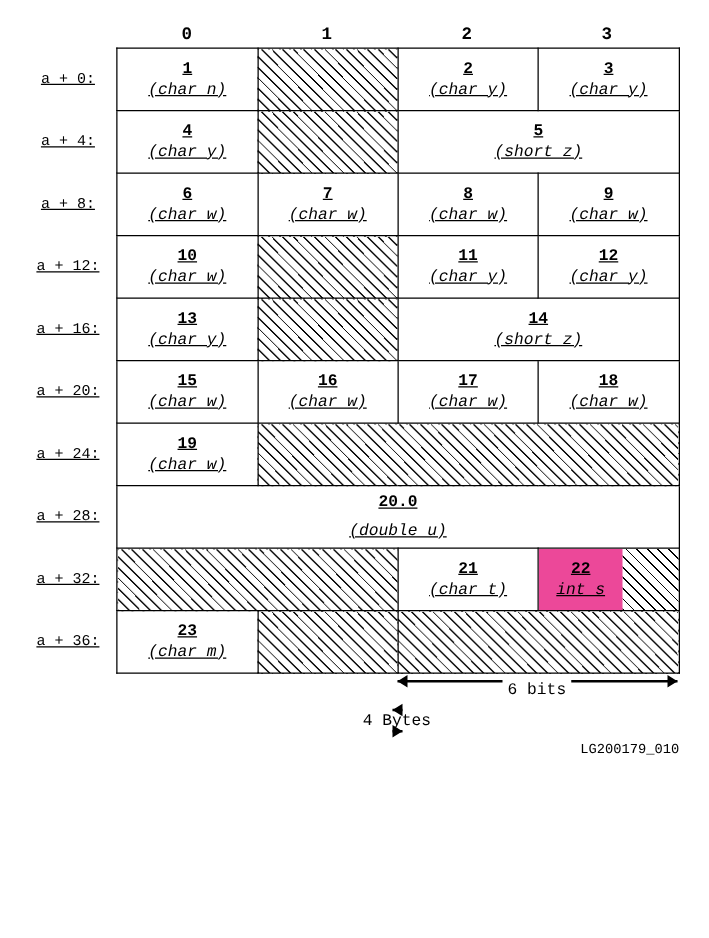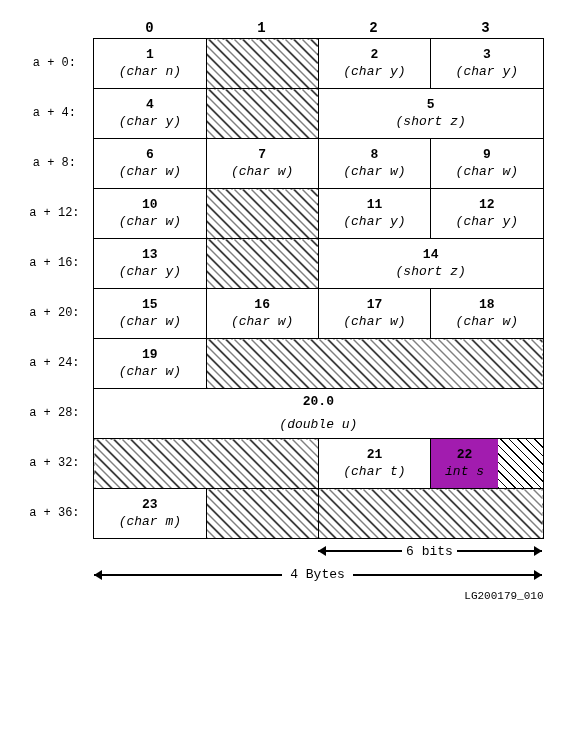--- a/index.html
+++ b/index.html
@@ -110,21 +110,21 @@
       font-size: 13px;
       margin: 0 4px;
       white-space: nowrap;
     }
     .caption {
       font-size: 11px;
       margin-top: 6px;
       margin-left: 0;
       text-align: right;
     }
-    table { border-collapse: collapse; }
+    table { border-collapse: collapse; text-decoration: underline; }
   </style>
 </head>
 <body>
 
 <div class="diagram-wrapper">
 
   <div class="col-headers">
     <div class="col-header">0</div>
     <div class="col-header">1</div>
     <div class="col-header">2</div>
@@ -295,21 +295,21 @@
       <td class="row-label">a + 32:</td>
       <td colspan="2" class="hatched"></td>
       <td>
         <div class="cell-content">
               <span class="cell-num">21</span>
               <span class="cell-type">(char t)</span>
             </div>
       </td>
       <td style="padding:0; overflow:hidden; position:relative;">
         <div style="display:flex; height:100%; width:100%;">
-          <div style="flex:1; display:flex; flex-direction:column; align-items:center; justify-content:center; background:#a21caf; z-index:2; padding:4px;">
+          <div style="flex:1; display:flex; flex-direction:column; align-items:center; justify-content:center; background:#ec4899; z-index:2; padding:4px;">
             <span class="cell-num">22</span>
             <span class="cell-type">int s</span>
           </div>
           <div style="width:40%; background-image: repeating-linear-gradient(45deg, #000 0px, #000 1px, transparent 1px, transparent 6px); z-index:1;"></div>
         </div>
       </td>
     </tr>
 
     <tr>
       <td class="row-label">a + 36:</td>
@@ -320,32 +320,32 @@
             </div>
       </td>
       <td class="hatched"></td>
       <td colspan="2" class="hatched"></td>
     </tr>
   </tbody>
     </table>
 
   <div class="bits-arrow-row" style="margin-top:2px;">
     <div class="bits-spacer"></div>
-    <div class="bits-arrow" style="width:224px; display:flex; align-items:center;">
+    <div class="bits-arrow" style="width:224px; display:flex; align-items:flex-start;">
       <div style="flex:1; height:2px; background:#000; position:relative;">
         <div style="position:absolute; left:0; top:-4px; border-top:5px solid transparent; border-bottom:5px solid transparent; border-right:8px solid #000;"></div>
       </div>
       <span class="bits-label">6 bits</span>
       <div style="flex:1; height:2px; background:#000; position:relative;">
         <div style="position:absolute; right:0; top:-4px; border-top:5px solid transparent; border-bottom:5px solid transparent; border-left:8px solid #000;"></div>
       </div>
     </div>
   </div>
 
-  <div class="arrow-row" style="margin-top:6px;">
+  <div class="arrow-row" style="margin-top:6px;flex-direction:column;">
     <div style="height:2px; background:#000; position:relative; width:8px;">
       <div style="position:absolute; left:0; top:-4px; border-top:5px solid transparent; border-bottom:5px solid transparent; border-right:8px solid #000;"></div>
     </div>
     <div style="flex:1; height:2px; background:#000;"></div>
     <span class="arrow-label">4 Bytes</span>
     <div style="flex:1; height:2px; background:#000;"></div>
     <div style="height:2px; background:#000; position:relative; width:8px;">
       <div style="position:absolute; right:0; top:-4px; border-top:5px solid transparent; border-bottom:5px solid transparent; border-left:8px solid #000;"></div>
     </div>
   </div>

